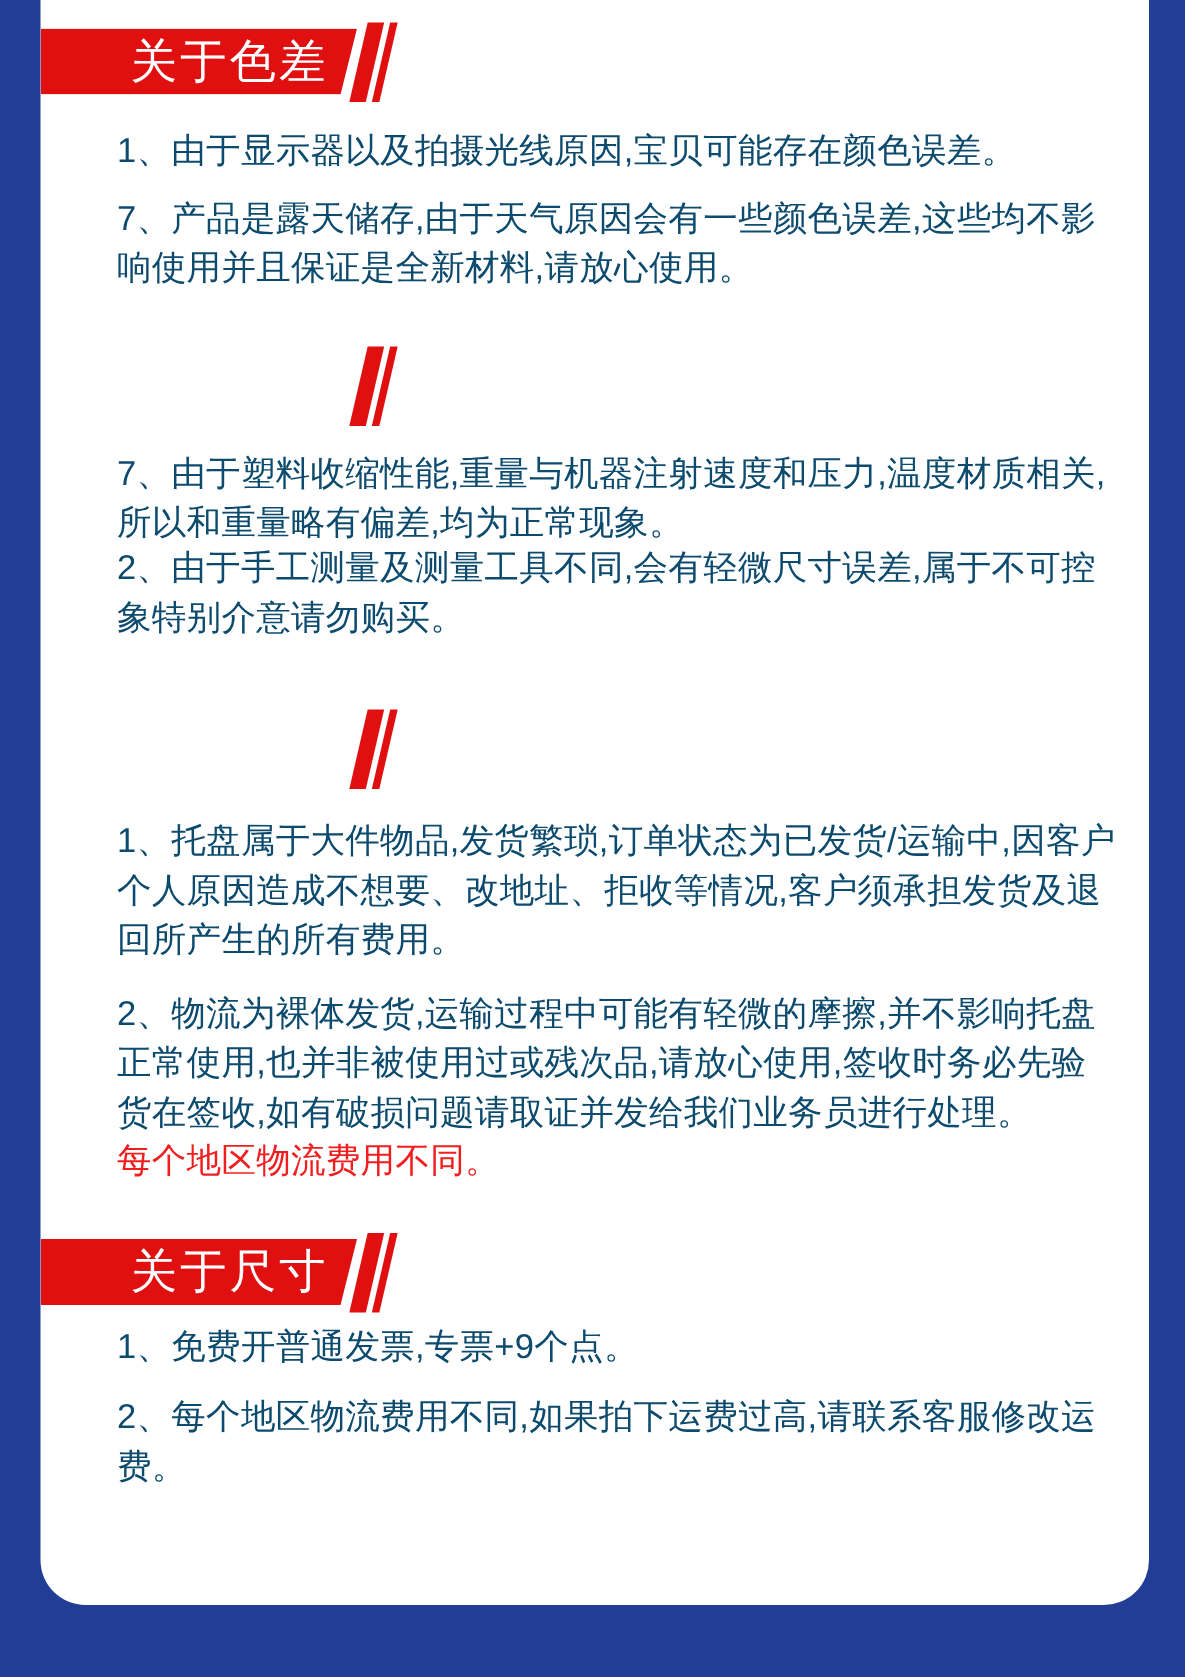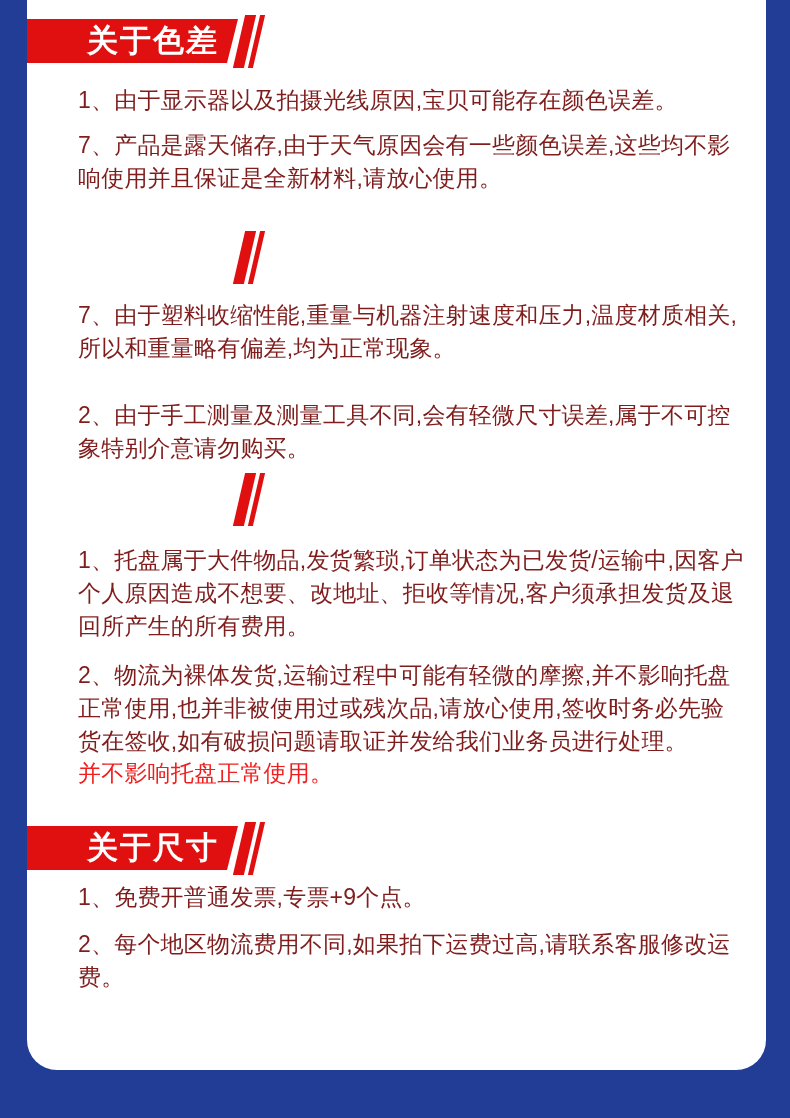--- a/index.html
+++ b/index.html
@@ -14,32 +14,32 @@
     background:#FFFFFF;border-radius:0 0 30px 30px;overflow:hidden;
   }
   .banner{position:absolute;left:0;width:300px;height:44px;}
   .band{
     position:absolute;left:0;top:0;width:211px;height:44px;
     background:#E11010;
     clip-path:polygon(0 0,100% 0,calc(100% - 11px) 100%,0 100%);
   }
   .band-title{
     position:absolute;left:60px;top:0;height:44px;line-height:44px;
-    font-size:31px;font-weight:bold;color:#FFFFFF;letter-spacing:2px;
+    font-size:31px;font-weight:normal;color:#FFFFFF;letter-spacing:2px;
     white-space:nowrap;
   }
   .slash{
     position:absolute;top:-4px;height:53px;background:#E11010;
     transform:skewX(-13deg);
   }
   .slash.s1{left:212px;width:11px;}
   .slash.s2{left:227px;width:5px;}
   .para{
     position:absolute;left:51px;width:668px;margin:0;
-    font-size:23px;line-height:33px;color:#7f1d1d;font-weight:500;
+    font-size:23px;line-height:33px;color:#0c4a6e;font-weight:500;
     letter-spacing:0.2px;word-break:break-all;overflow-wrap:anywhere;
     text-align:left;
   }
   .para.red-note{color:#F01E1E;}
 </style>
 </head>
 <body>
 
 <div class="panel">
 
@@ -54,31 +54,31 @@
     <p class="para" style="top:84px">1、由于显示器以及拍摄光线原因,宝贝可能存在颜色误差。</p>
     <p class="para" style="top:129px">7、产品是露天储存,由于天气原因会有一些颜色误差,这些均不影响使用并且保证是全新材料,请放心使用。</p>
   </section>
 
   <section>
     <div class="banner" style="top:235px">
       <div class="slash s1"></div>
       <div class="slash s2"></div>
     </div>
     <p class="para" style="top:299px">7、由于塑料收缩性能,重量与机器注射速度和压力,温度材质相关,所以和重量略有偏差,均为正常现象。</p>
-    <p class="para" style="top:399px">2、由于手工测量及测量工具不同,会有轻微尺寸误差,属于不可控象特别介意请勿购买。</p>
+    <p class="para" style="top:362px">2、由于手工测量及测量工具不同,会有轻微尺寸误差,属于不可控象特别介意请勿购买。</p>
   </section>
 
   <section>
     <div class="banner" style="top:477px">
       <div class="slash s1"></div>
       <div class="slash s2"></div>
     </div>
     <p class="para" style="top:544px">1、托盘属于大件物品,发货繁琐,订单状态为已发货/运输中,因客户个人原因造成不想要、改地址、拒收等情况,客户须承担发货及退回所产生的所有费用。</p>
     <p class="para" style="top:659px">2、物流为裸体发货,运输过程中可能有轻微的摩擦,并不影响托盘正常使用,也并非被使用过或残次品,请放心使用,签收时务必先验货在签收,如有破损问题请取证并发给我们业务员进行处理。</p>
-    <p class="para red-note" style="top:757px">并不影响托盘正常使用。</p>
+    <p class="para red-note" style="top:757px">每个地区物流费用不同。</p>
   </section>
 
   <section>
     <div class="banner" style="top:826px">
       <div class="band">
         <span class="band-title">关于尺寸</span>
       </div>
       <div class="slash s1"></div>
       <div class="slash s2"></div>
     </div>

